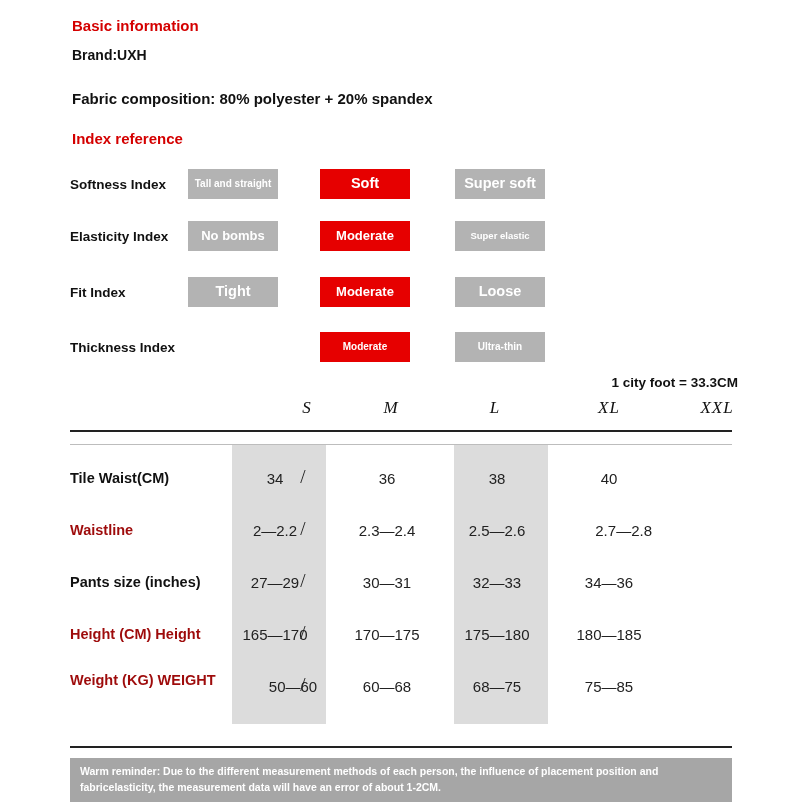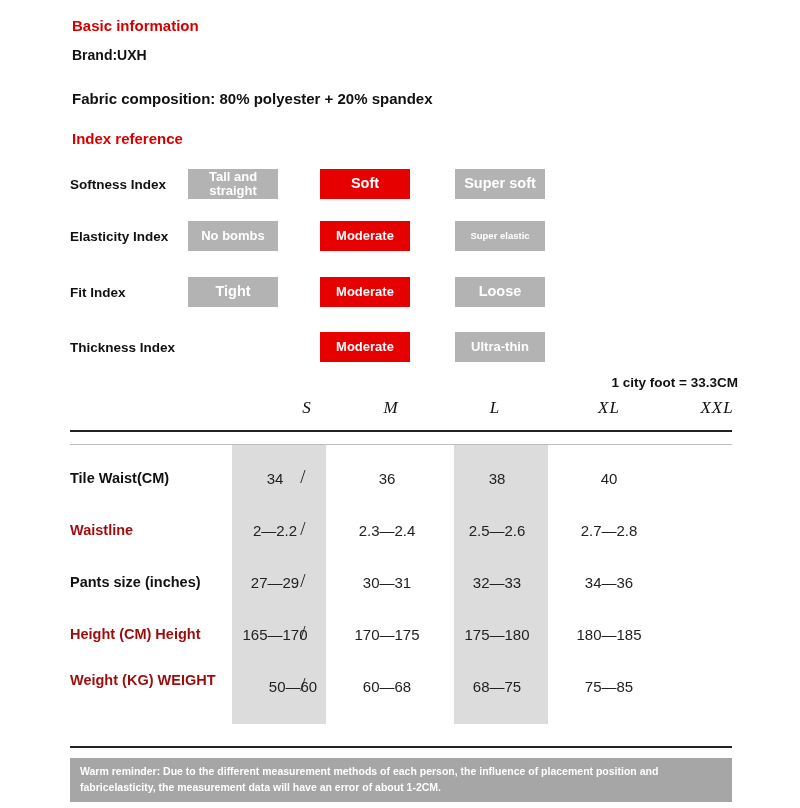--- a/index.html
+++ b/index.html
@@ -73,21 +73,21 @@
     line-height: 1.05;
   }
   .chip.grey { background: #b3b3b3; }
   .chip.red  { background: #e60000; }
   .chip.c1 { left: 118px; width: 90px; }
   .chip.c2 { left: 250px; width: 90px; }
   .chip.c3 { left: 385px; width: 90px; }
 
   .sz-lg { font-size: 14.5px; }
   .sz-md { font-size: 13px; }
-  .sz-sm { font-size: 13px; }
+  .sz-sm { font-size: 10px; }
   .sz-xs { font-size: 9.5px; }
 
   
   .foot-note {
     position: absolute;
     right: 62px;
     top: 375px;
     font-size: 13.5px;
     font-weight: bold;
     color: #111;
@@ -238,21 +238,21 @@
     <div class="cell" style="left:162px; top:78px;">34</div>
     <div class="cell" style="left:274px; top:78px;">36</div>
     <div class="cell" style="left:384px; top:78px;">38</div>
     <div class="cell" style="left:496px; top:78px;">40</div>
 
     <div class="row-label red" style="top:130px;">Waistline</div>
     <div class="cell slash" style="left:190px; top:126px;">/</div>
     <div class="cell" style="left:162px; top:130px;">2—2.2</div>
     <div class="cell" style="left:274px; top:130px;">2.3—2.4</div>
     <div class="cell" style="left:384px; top:130px;">2.5—2.6</div>
-    <div class="cell" style="left:496px; top:130px;">2.7—2.8</div>
+    <div class="cell" style="left:496px; top:130px;text-align:right;">2.7—2.8</div>
 
     <div class="row-label" style="top:182px;">Pants size (inches)</div>
     <div class="cell slash" style="left:190px; top:178px;">/</div>
     <div class="cell" style="left:162px; top:182px;">27—29</div>
     <div class="cell" style="left:274px; top:182px;">30—31</div>
     <div class="cell" style="left:384px; top:182px;">32—33</div>
     <div class="cell" style="left:496px; top:182px;">34—36</div>
 
     <div class="row-label red" style="top:234px;">Height (CM) Height</div>
     <div class="cell slash" style="left:190px; top:230px;">/</div>

